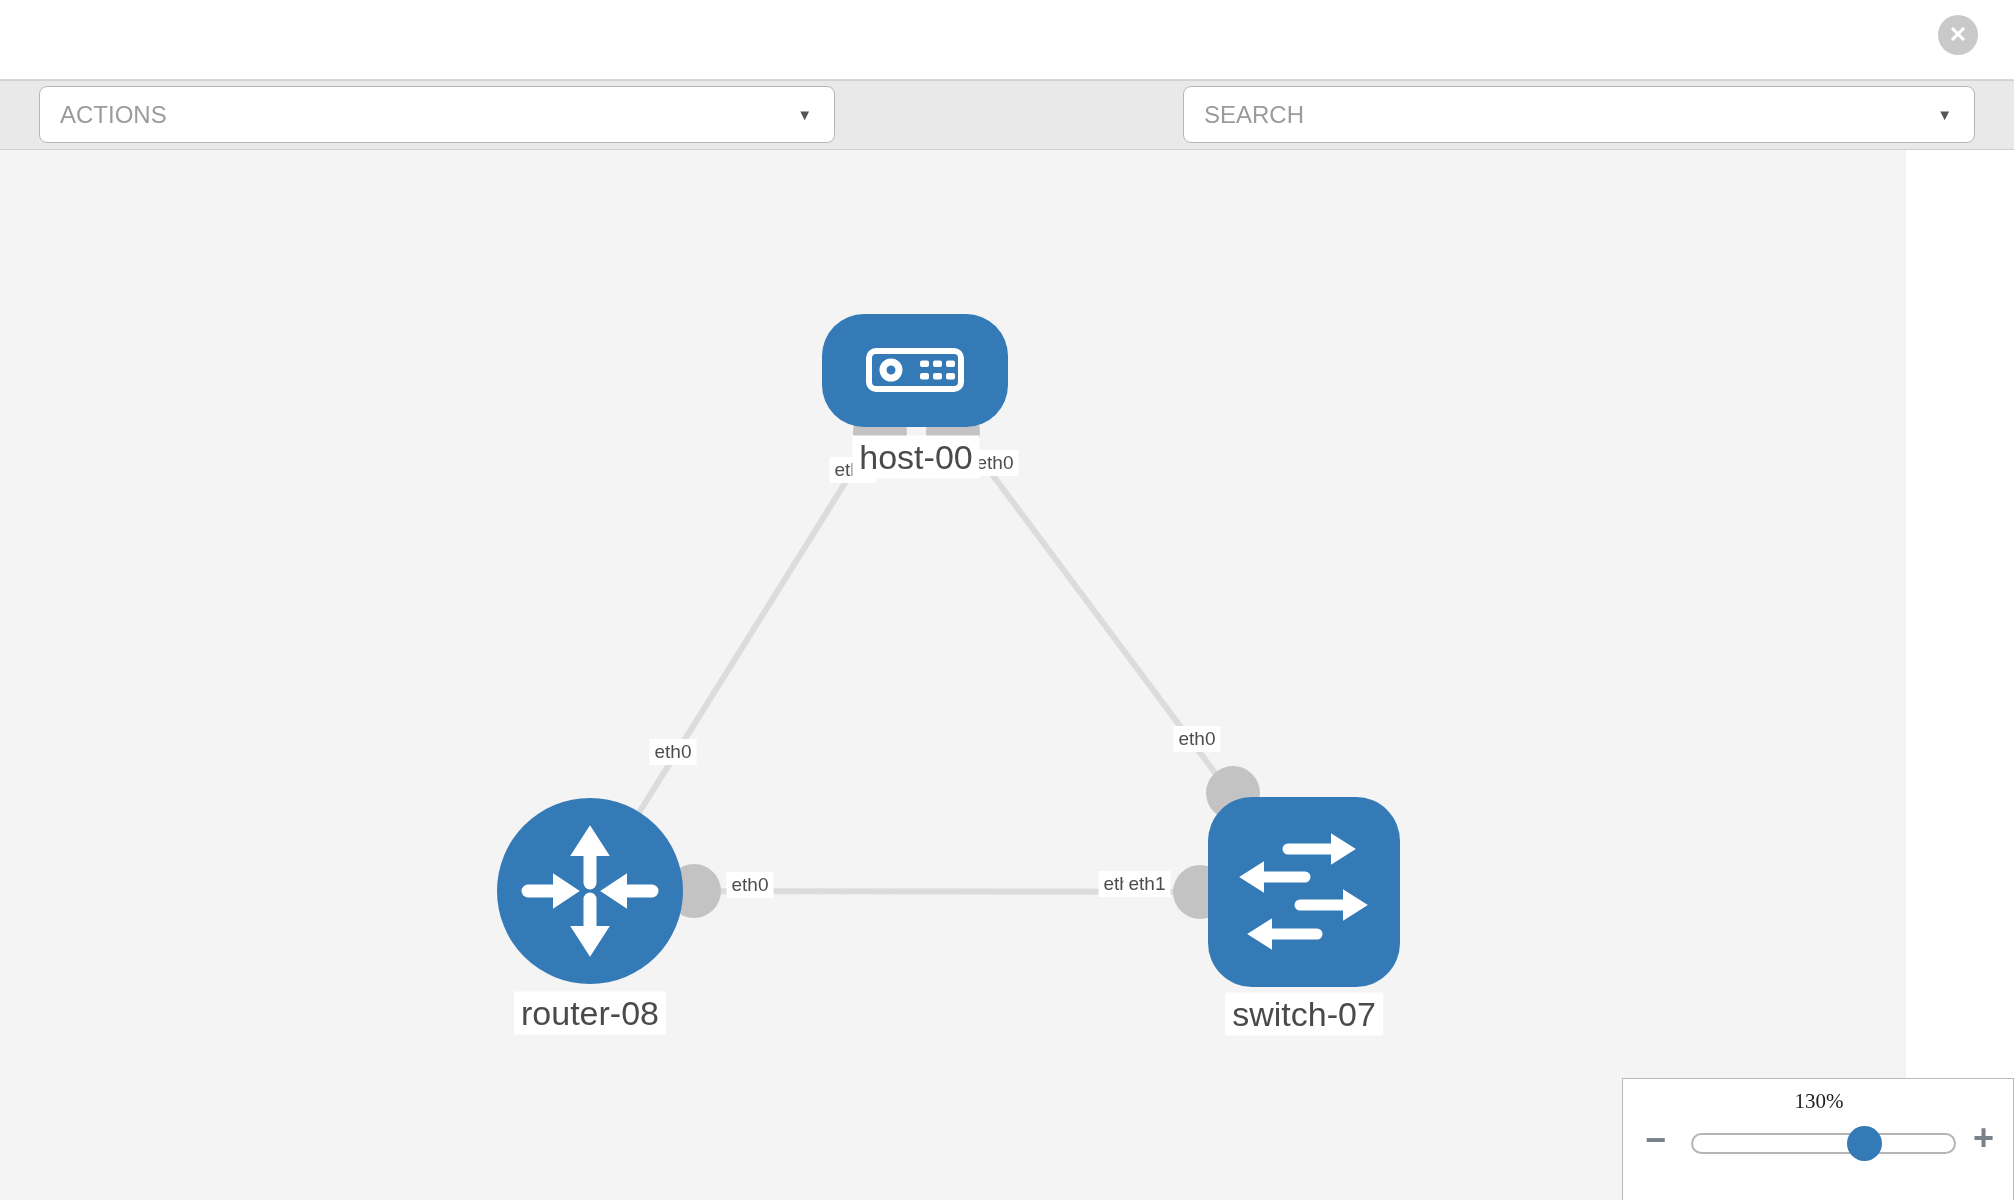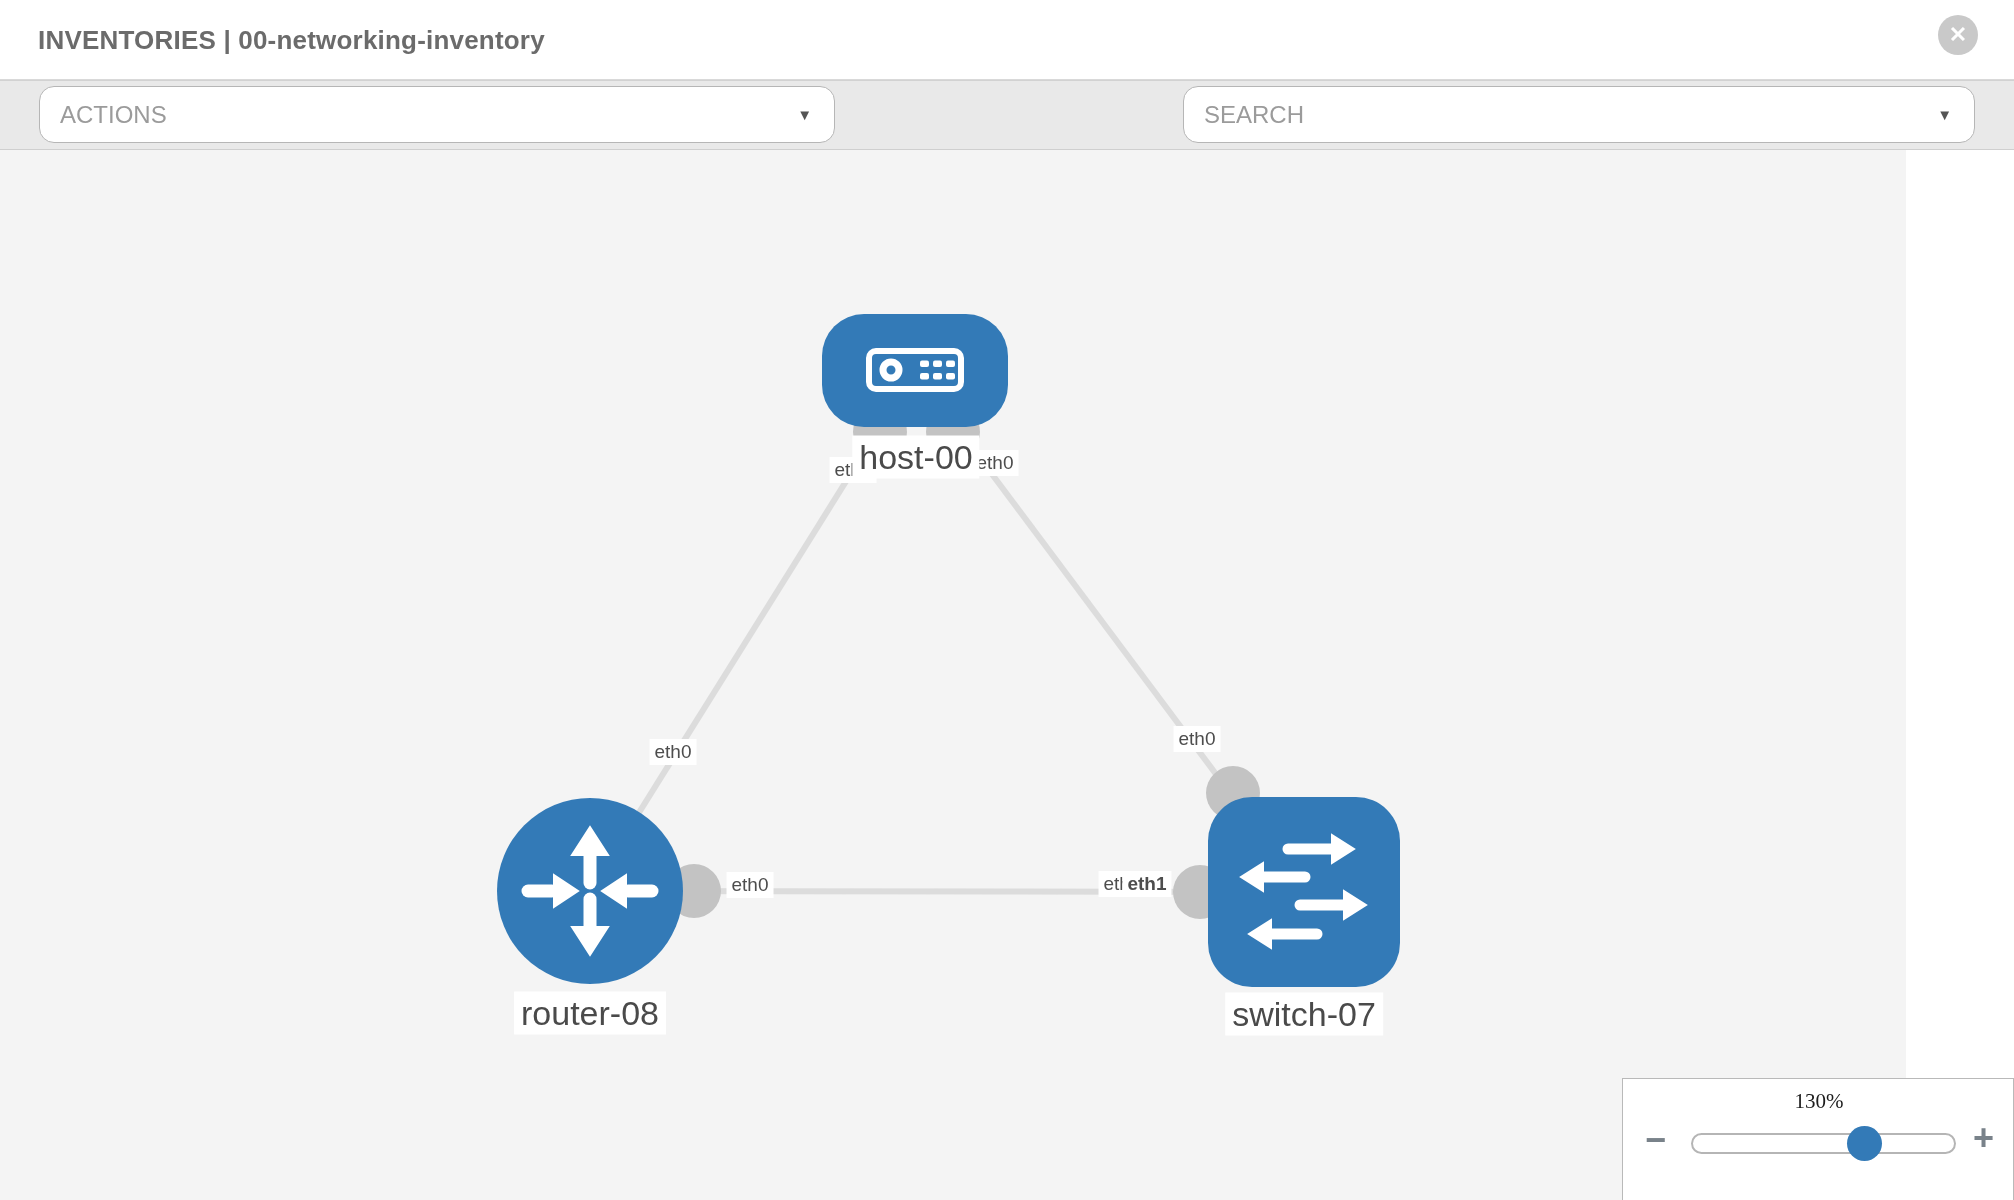--- a/index.html
+++ b/index.html
@@ -7,21 +7,21 @@
   .header{position:absolute;left:0;top:0;width:2014px;height:80px;background:#fff;
     border-bottom:1px solid #d9d9d9;box-sizing:border-box;}
   .title{position:absolute;left:38px;top:0;height:80px;line-height:80px;
     font-size:26px;font-weight:bold;color:#6b6b6b;letter-spacing:.2px;}
   .close-btn{position:absolute;left:1938px;top:15px;width:40px;height:40px;border-radius:50%;
     background:#c9c9c9;color:#fff;font-size:22px;font-weight:bold;text-align:center;
     line-height:40px;cursor:pointer;}
   .toolbar{position:absolute;left:0;top:80px;width:2014px;height:70px;background:#e9e9e9;
     border-top:1px solid #d2d2d2;border-bottom:1px solid #cfcfcf;box-sizing:border-box;}
   .select{position:absolute;top:5px;height:57px;background:#fff;border:1px solid #b6b6b6;
-    border-radius:15px;box-sizing:border-box;cursor:pointer;}
+    border-radius:8px;box-sizing:border-box;cursor:pointer;}
   .select .sel-label{position:absolute;left:20px;top:0;height:55px;line-height:55px;
     font-size:24px;color:#9b9b9b;}
   .select .caret{position:absolute;right:22px;top:0;height:55px;line-height:55px;
     font-size:15px;color:#555;}
   .tool-icon{position:absolute;top:96px;width:40px;height:40px;cursor:pointer;}
   .canvas{position:absolute;left:0;top:150px;width:1906px;height:1050px;background:#f4f4f4;}
   .topo-svg{position:absolute;left:0;top:0;}
   .iflabel{position:absolute;transform:translate(-50%,-50%);background:#fff;color:#4d4d4d;
     font-size:19px;padding:2px 5px;white-space:nowrap;}
   .nodelabel{position:absolute;transform:translate(-50%,-50%);background:#fff;color:#4a4a4a;
@@ -35,21 +35,20 @@
   .zoom-plus{left:350px;top:38px;font-size:36px;}
   .zoom-track{position:absolute;left:68px;top:54px;width:265px;height:21px;background:#fff;
     border:2px solid #b5b5b5;border-radius:12px;box-sizing:border-box;cursor:pointer;}
   .zoom-thumb{position:absolute;left:224px;top:47px;width:35px;height:35px;border-radius:50%;
     background:#337ab7;cursor:grab;}
 </style>
 </head>
 <body>
 
 <div class="header">
-  <div class="title">INVENTORIES | 00-networking-inventory</div>
   <div class="close-btn">✕</div>
 </div>
 
 <div class="toolbar">
   <div class="select" style="left:39px;width:796px;">
     <span class="sel-label">ACTIONS</span>
     <span class="caret">▼</span>
   </div>
 
   <svg class="tool-icon" style="left:1046px;" viewBox="0 0 40 40">
@@ -132,21 +131,21 @@
       </g>
     </g>
   </svg>
 
   <span class="iflabel" style="left:853px;top:320px;">eth0</span>
   <span class="iflabel" style="left:995px;top:313px;">eth0</span>
   <span class="iflabel" style="left:673px;top:602px;">eth0</span>
   <span class="iflabel" style="left:1197px;top:589px;">eth0</span>
   <span class="iflabel" style="left:750px;top:735px;">eth0</span>
   <span class="iflabel" style="left:1122px;top:734px;z-index:1;">eth0</span>
-  <span class="iflabel" style="left:1147px;top:734px;z-index:2;font-weight:bold;">eth1</span>
+  <span class="iflabel" style="left:1147px;top:734px;z-index:2;">eth1</span>
 
   <span class="nodelabel" style="left:916px;top:307px;z-index:3;">host-00</span>
   <span class="nodelabel" style="left:590px;top:863px;">router-08</span>
   <span class="nodelabel" style="left:1304px;top:864px;">switch-07</span>
 </div>
 
 <div class="zoom-panel">
   <div class="zoom-level">130%</div>
   <div class="zoom-minus">−</div>
   <div class="zoom-track"></div>

